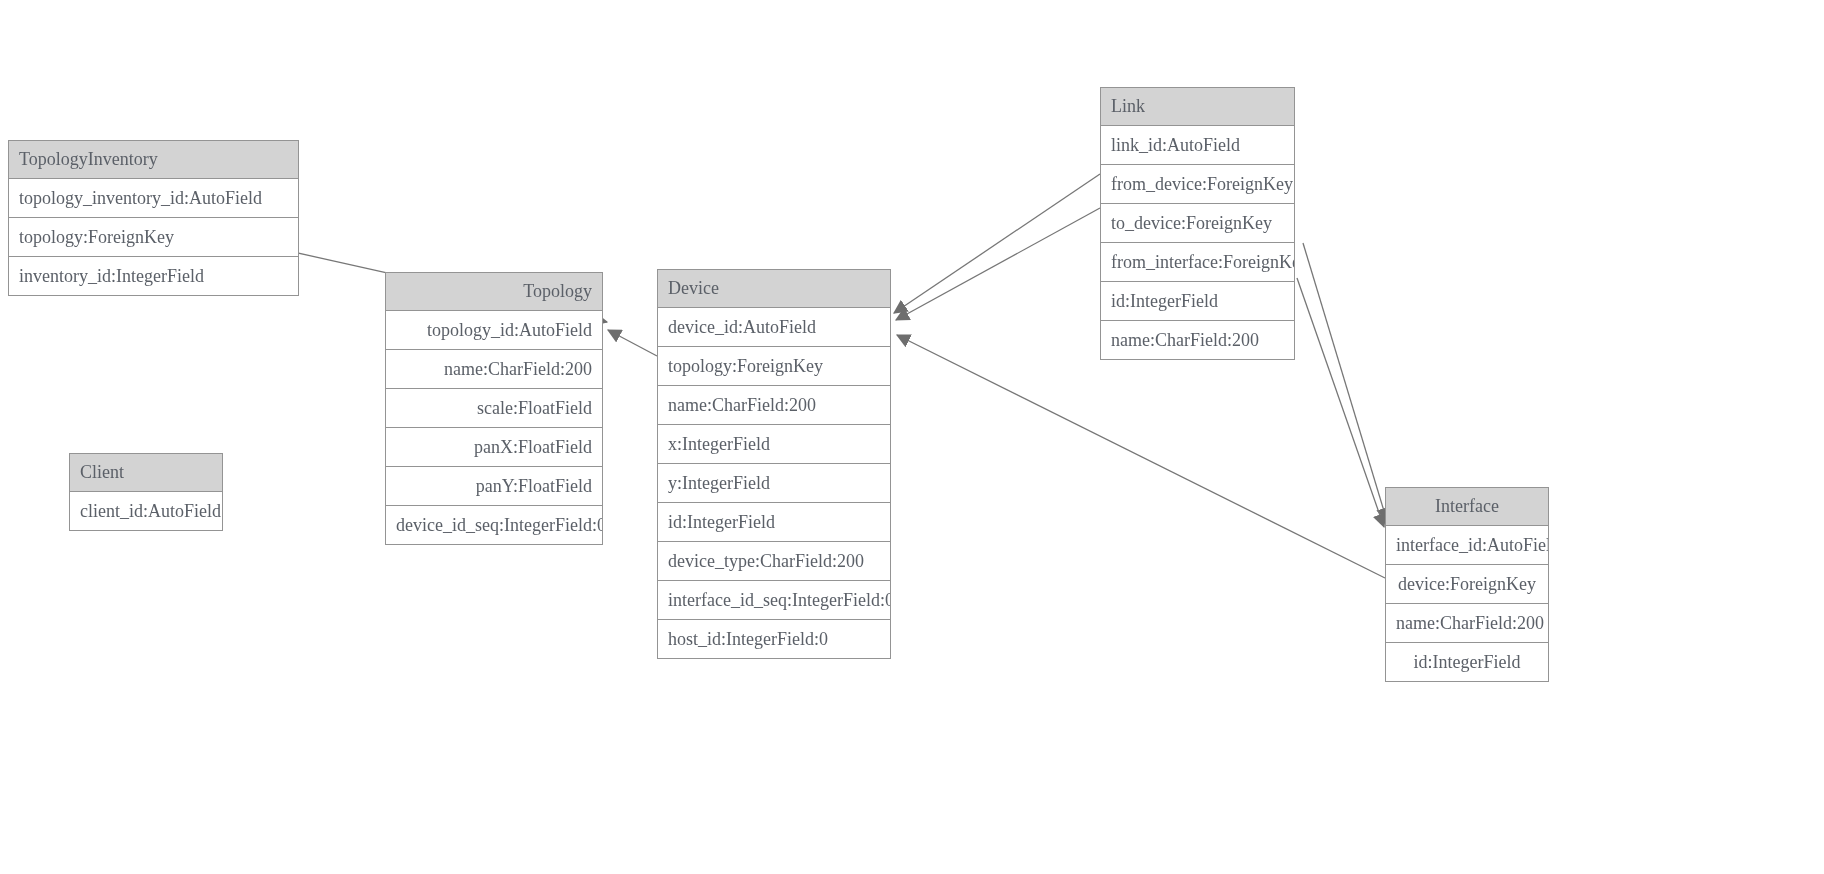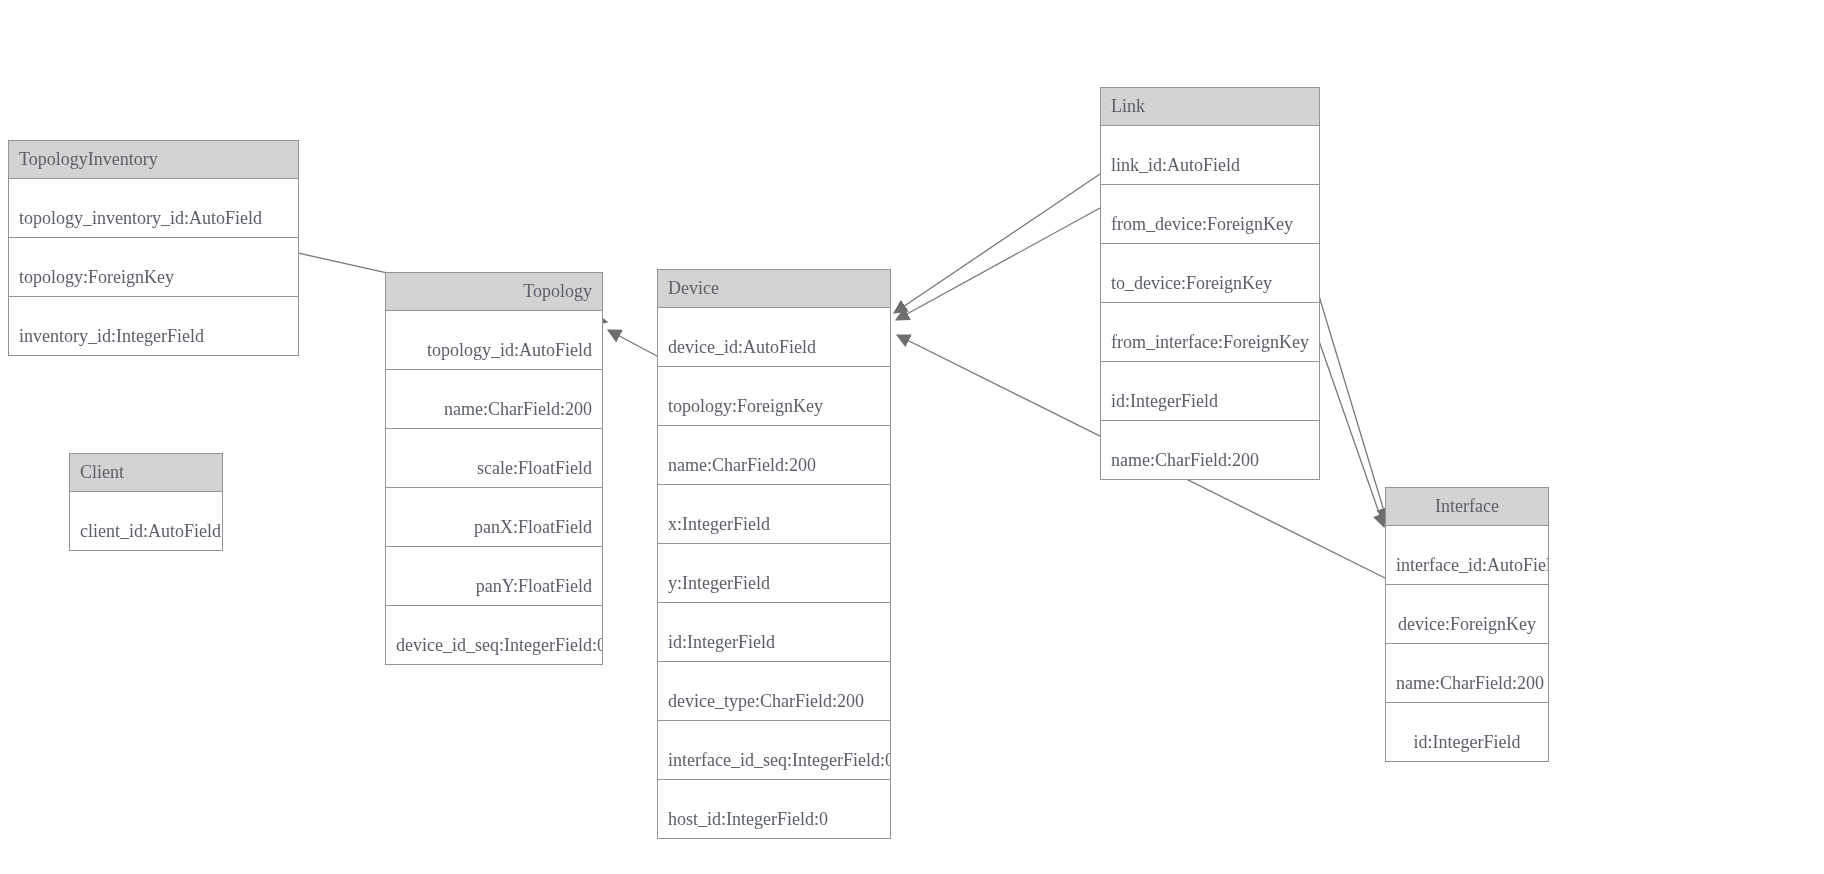--- a/index.html
+++ b/index.html
@@ -55,21 +55,20 @@
   .entity-row {
     box-sizing: border-box;
     border-bottom: 1px solid #949494;
     color: #5b6068;
     font-size: 18px;
     line-height: 1;
     padding: 10px 10px 10px 10px;
     white-space: nowrap;
     overflow: hidden;
     background: #ffffff;
-    margin-top: 20px;
   }
 
   .entity-row:last-child {
     border-bottom: none;
   }
 </style>
 </head>
 <body>
 
 <div id="canvas">
@@ -138,21 +137,21 @@
     <div class="entity-row">topology:ForeignKey</div>
     <div class="entity-row">name:CharField:200</div>
     <div class="entity-row">x:IntegerField</div>
     <div class="entity-row">y:IntegerField</div>
     <div class="entity-row">id:IntegerField</div>
     <div class="entity-row">device_type:CharField:200</div>
     <div class="entity-row">interface_id_seq:IntegerField:0</div>
     <div class="entity-row">host_id:IntegerField:0</div>
   </div>
 
-  <div class="entity" style="left:1100px; top:87px; width:220px;font-family:Liberation Serif, serif;">
+  <div class="entity" style="left:1100px; top:87px; width:195px;font-family:Liberation Serif, serif;">
     <div class="entity-header">Link</div>
     <div class="entity-row">link_id:AutoField</div>
     <div class="entity-row">from_device:ForeignKey</div>
     <div class="entity-row">to_device:ForeignKey</div>
     <div class="entity-row">from_interface:ForeignKey</div>
     <div class="entity-row">id:IntegerField</div>
     <div class="entity-row">name:CharField:200</div>
   </div>
 
   <div class="entity" style="left:1385px; top:487px; width:164px;text-align:center;">

